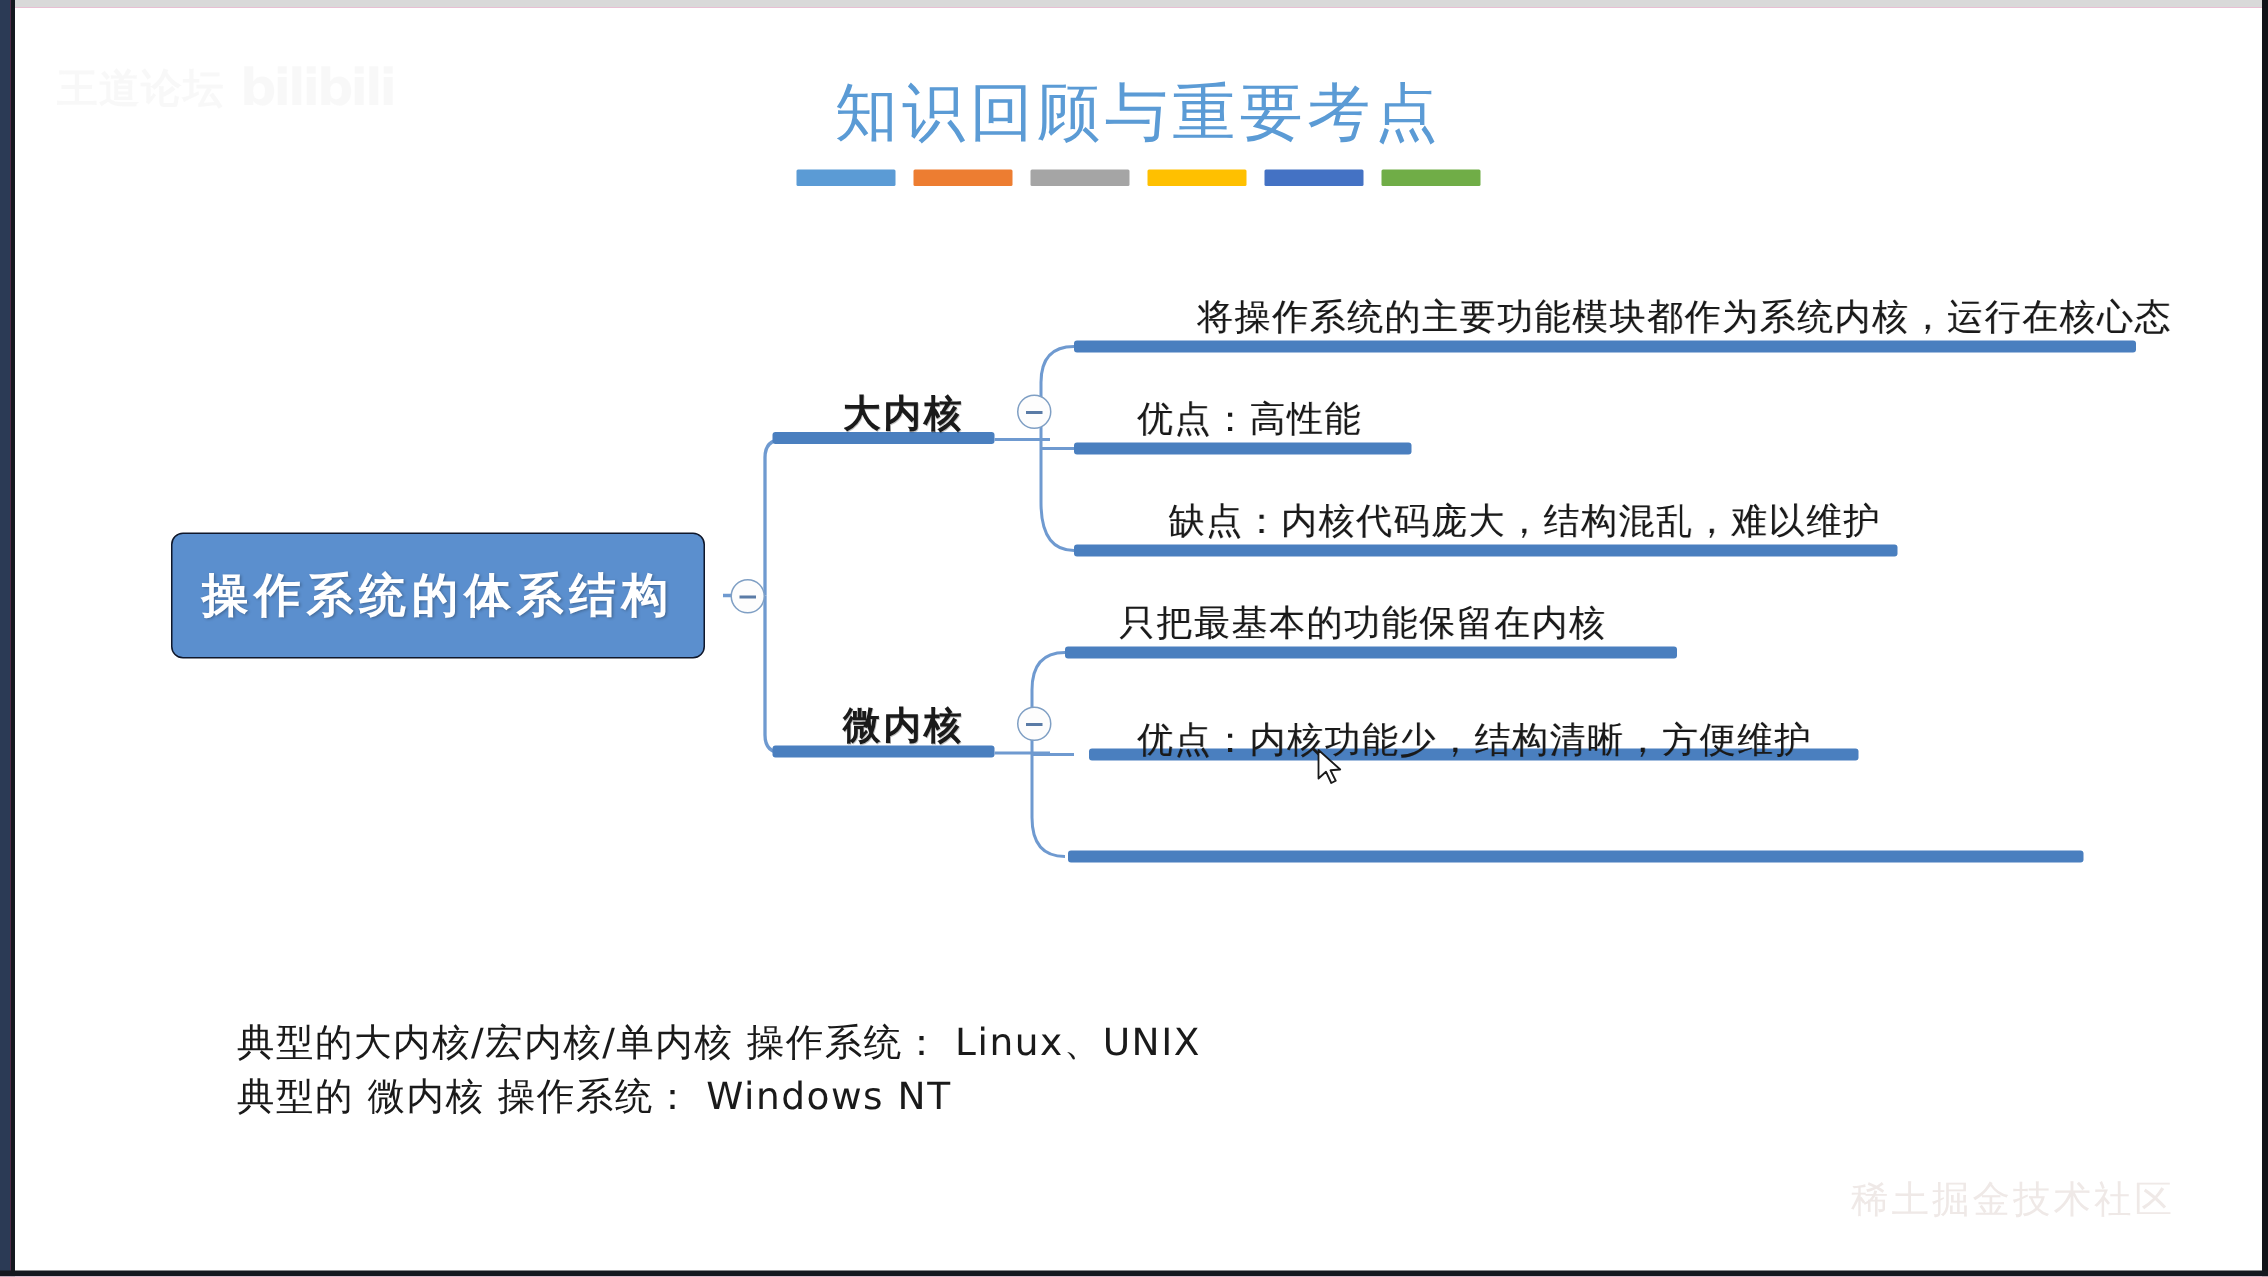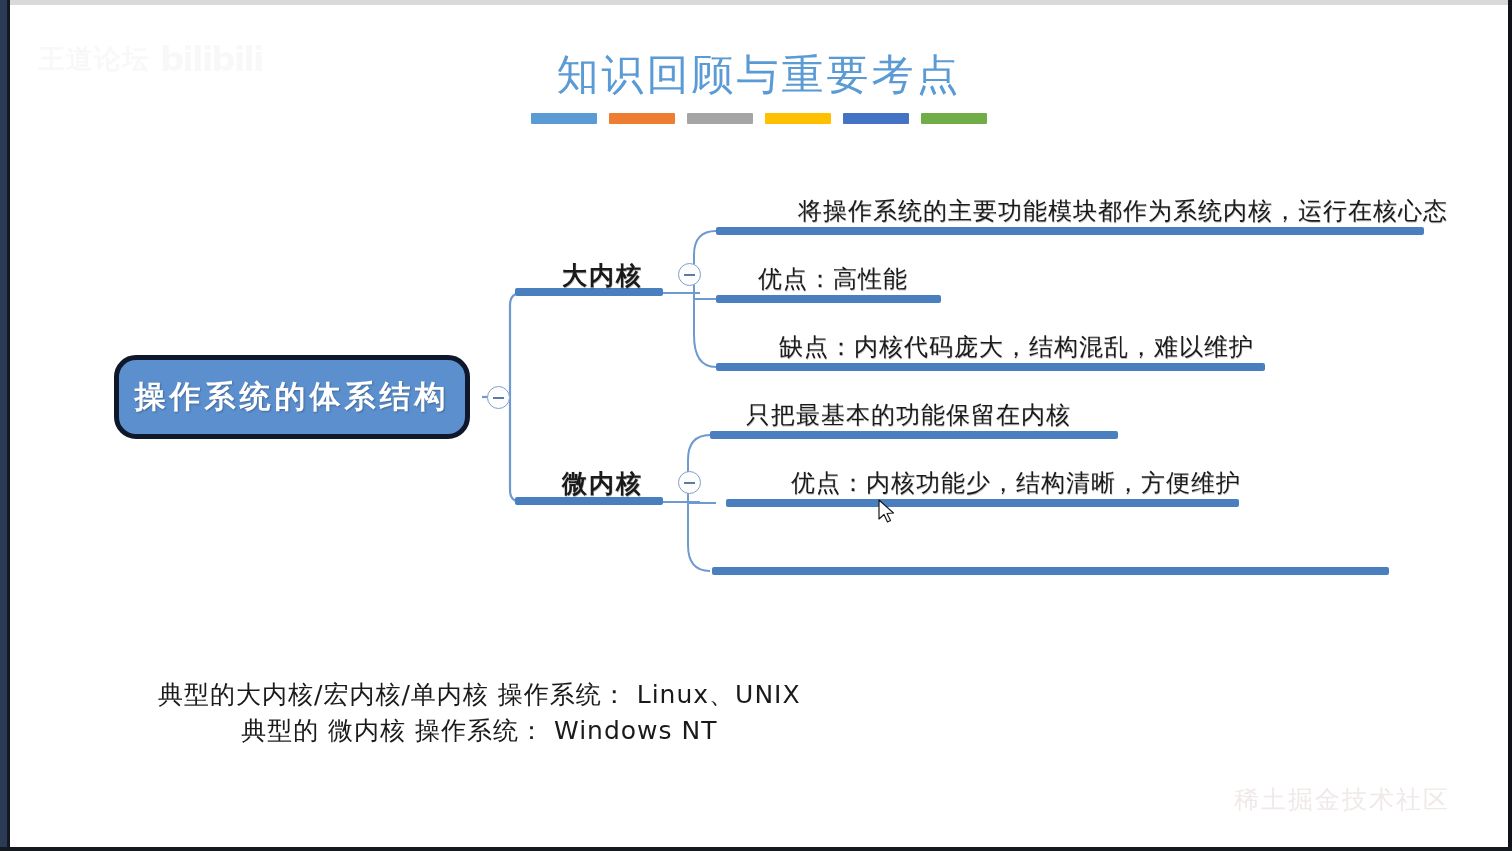--- a/index.html
+++ b/index.html
@@ -88,22 +88,22 @@
 
   
   .mindmap { position: absolute; left: 0; top: 0; width: 1498px; height: 843px; }
   .mm-svg { position: absolute; left: 0; top: 0; }
 
   .root-node {
     position: absolute;
     left: 104px; top: 350px;
     width: 356px; height: 84px;
     background: #5b8fce;
-    border: 5px solid #0f172a;
-    border-radius: 22px;
+    border: 1px solid #0f172a;
+    border-radius: 8px;
     display: flex; align-items: center; justify-content: center;
   }
   .root-node span {
     font-size: 31px; font-weight: bold; color: #ffffff;
     letter-spacing: 4px;
     text-shadow: 1px 1px 2px rgba(0,0,0,0.28);
     font-family: "DejaVu Sans", "Liberation Sans", sans-serif;
   }
 
   .branch-label {
@@ -134,21 +134,20 @@
     content: ""; display: block;
     width: 11px; height: 2px; background: #5a7ba6;
   }
 
   
   .notes {
     position: absolute; left: 148px; top: 672px;
     font-size: 25px; color: #1a1a1a; line-height: 36px;
     letter-spacing: 1px;
     font-family: "DejaVu Sans", "Liberation Sans", sans-serif;
-    text-align: center;
   }
   .notes div { white-space: nowrap; }
 
   
   .brand {
     position: absolute; right: 62px; bottom: 14px;
     font-size: 29px; font-weight: bold;
     color: #9e2f24;
     letter-spacing: 0px; white-space: nowrap;
     font-family: "DejaVu Sans", "Liberation Sans", sans-serif;
@@ -223,21 +222,21 @@
       <div class="toggle" style="left:668px; top:258px;"></div>
 
       <div class="leaf-label" style="left:744px; top:190px;margin-left:44px;">将操作系统的主要功能模块都作为系统内核，运行在核心态</div>
       <div class="leaf-label" style="left:748px; top:258px;">优点：高性能</div>
       <div class="leaf-label" style="left:748px; top:326px;margin-left:21px;">缺点：内核代码庞大，结构混乱，难以维护</div>
 
       <div class="branch-label" style="left:552px; top:462px;">微内核</div>
       <div class="toggle" style="left:668px; top:466px;"></div>
 
       <div class="leaf-label" style="left:736px; top:394px;">只把最基本的功能保留在内核</div>
-      <div class="leaf-label" style="left:748px; top:462px;margin-left:33px;">优点：内核功能少，结构清晰，方便维护</div>
+      <div class="leaf-label" style="left:748px; top:472px;">优点：内核功能少，结构清晰，方便维护</div>
     </div>
 
     <div class="notes">
       <div>典型的大内核/宏内核/单内核 操作系统： Linux、UNIX</div>
       <div>典型的 微内核 操作系统： Windows NT</div>
     </div>
 
     <div class="wm-bottomright">稀土掘金技术社区</div>
 
     <svg class="cursor" viewBox="0 0 20 28">

